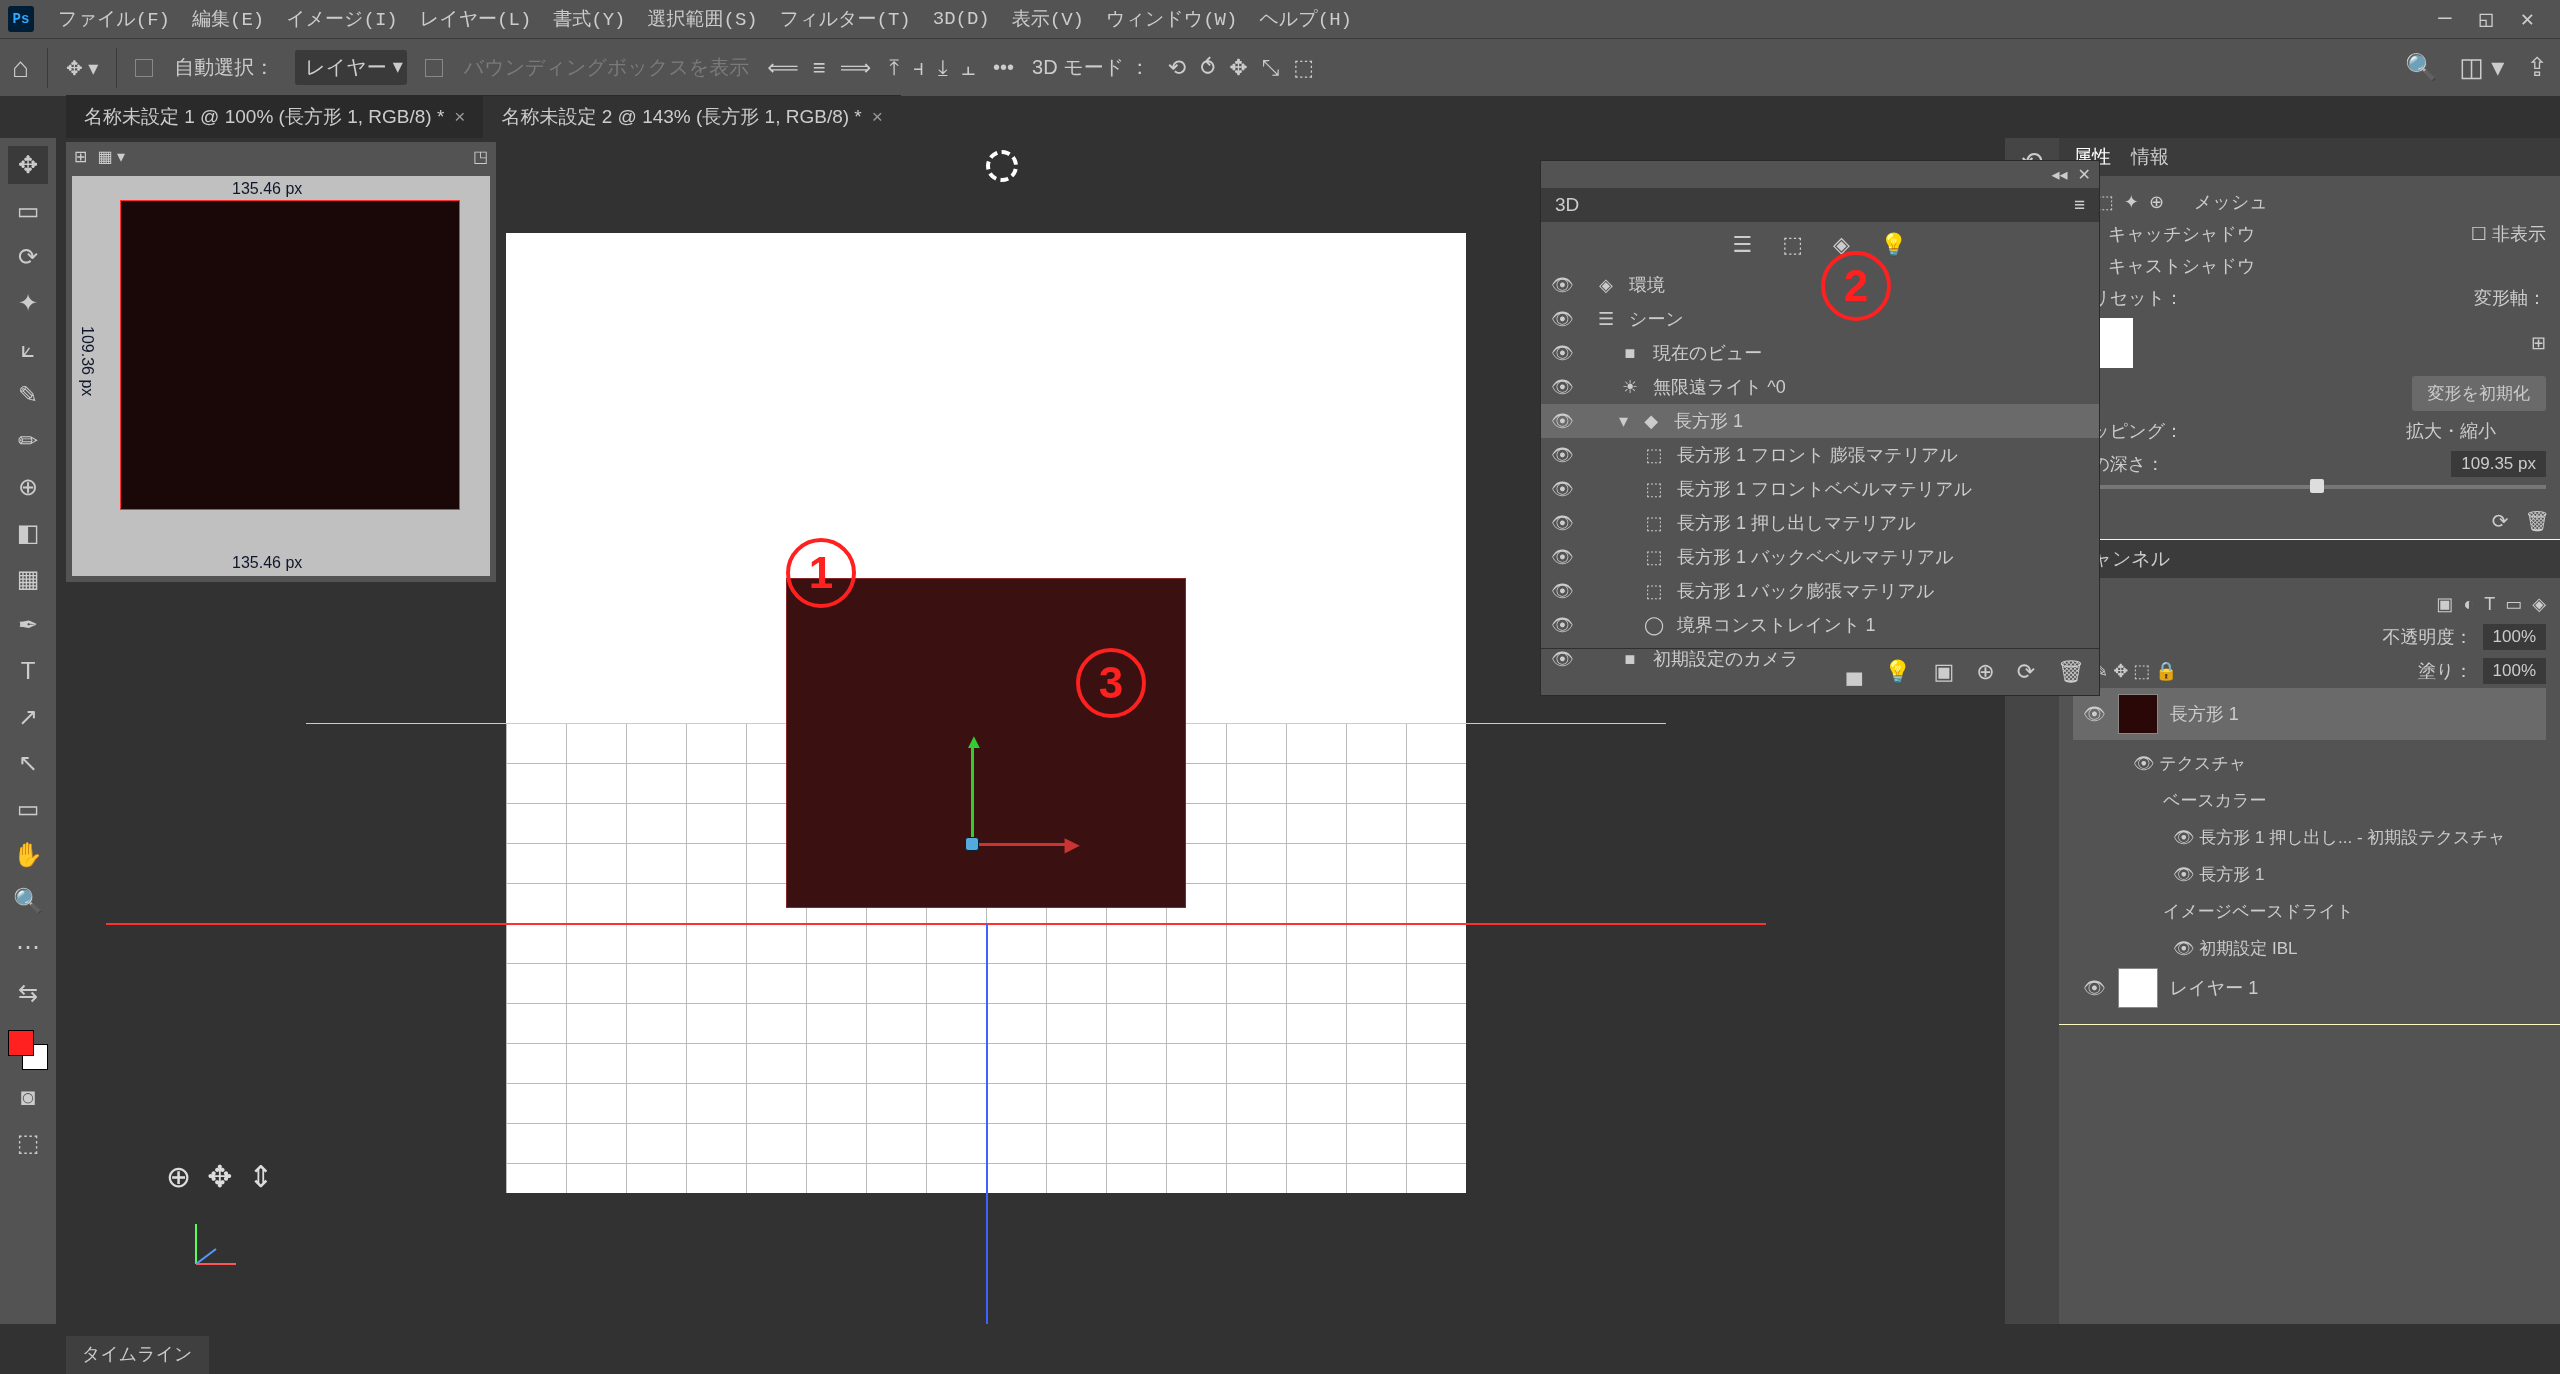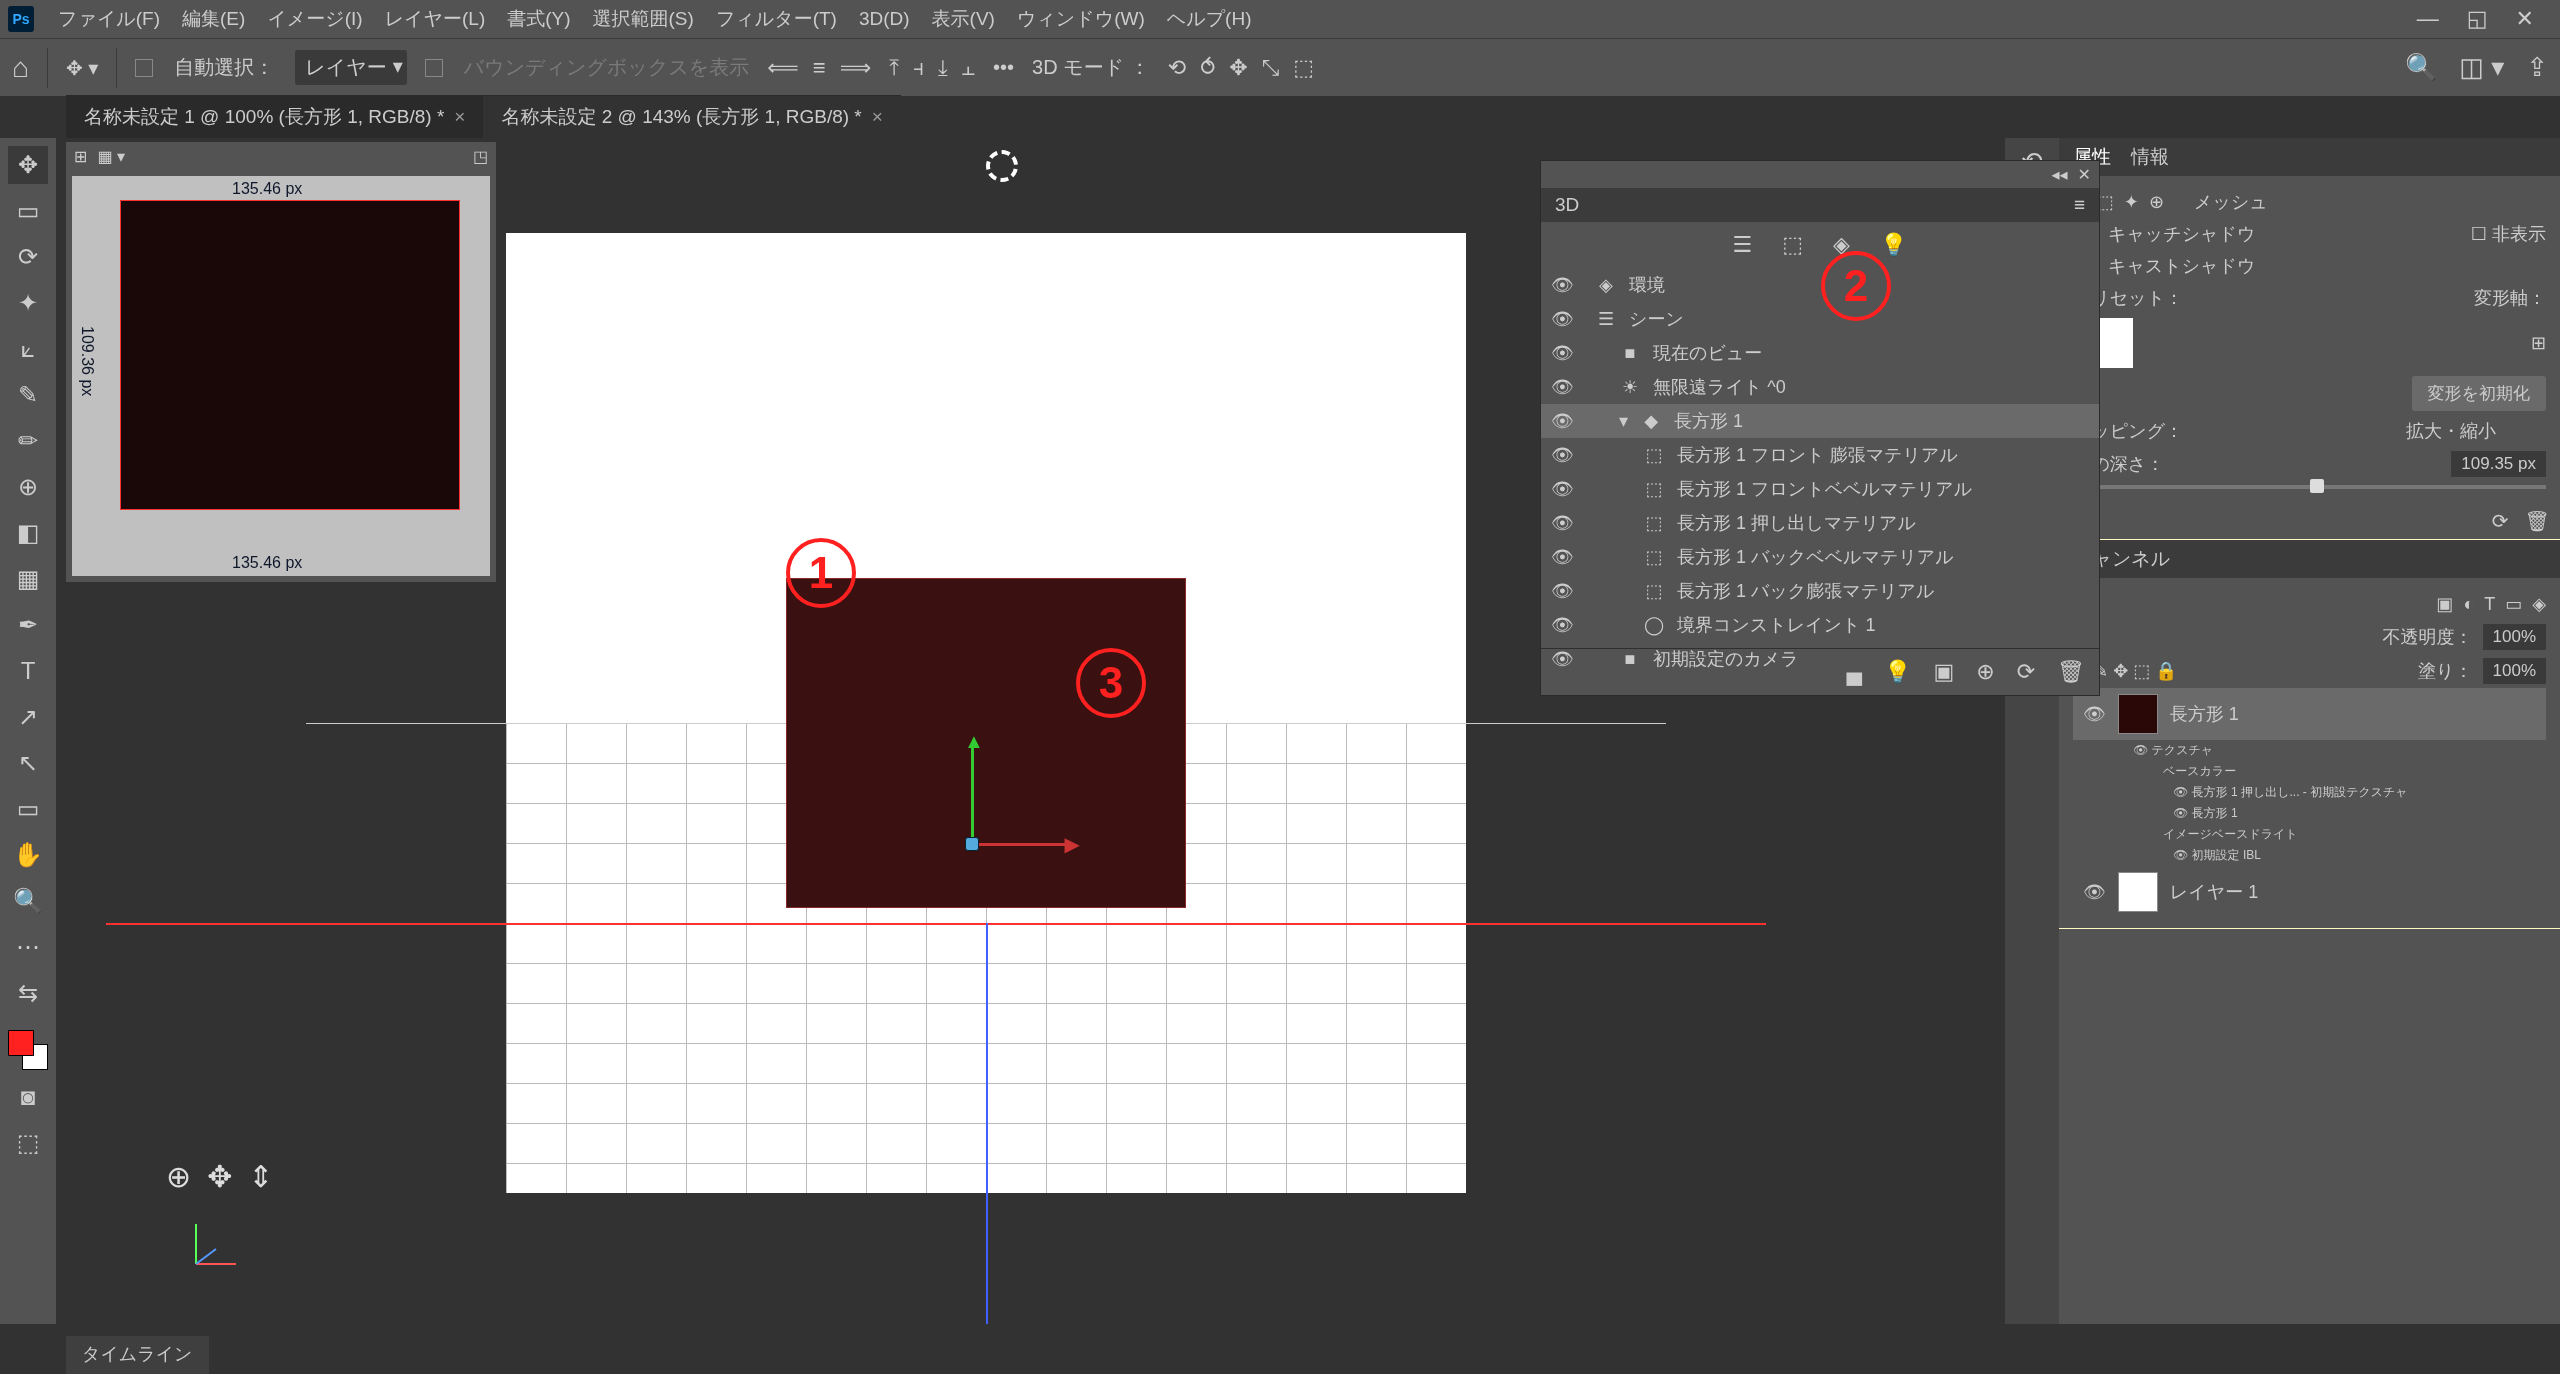--- a/index.html
+++ b/index.html
@@ -1,17 +1,17 @@
 <!DOCTYPE html>
 <html><head>
 <meta charset="utf-8">
 <style>
 html,body{margin:0;padding:0;width:2560px;height:1374px;background:#323232;font-family:"Hiragino Kaku Gothic Pro","Meiryo",sans-serif;color:#ccc;font-size:20px;overflow:hidden;}
 *{box-sizing:border-box;}
-.menubar{height:38px;background:#535353;display:flex;align-items:center;padding:0 8px;gap:2px;}
+.menubar{height:38px;background:#535353;display:flex;align-items:center;padding:0 8px;gap:2px;font-family:Liberation Mono, monospace;}
 .menubar .logo{width:26px;height:26px;background:#001e36;color:#31a8ff;font-size:14px;font-weight:bold;display:flex;align-items:center;justify-content:center;border-radius:3px;margin-right:12px;}
 .menubar .mi{padding:4px 10px;font-size:19px;cursor:pointer;}
 .menubar .wc{margin-left:auto;display:flex;gap:28px;padding-right:18px;font-size:22px;}
 .optbar{height:58px;background:#535353;border-top:1px solid #3a3a3a;display:flex;align-items:center;padding:0 12px;gap:18px;}
 .optbar .home{font-size:28px;}
 .optbar .sep{width:1px;height:40px;background:#3a3a3a;}
 .optbar .sel{display:flex;align-items:center;gap:21px;}
 .optbar .chk{width:18px;height:18px;border:1px solid #888;}
 .optbar .dd{background:#3a3a3a;padding:4px 20px 4px 10px;border-radius:3px;position:relative;}
 .optbar .dd:after{content:"▾";position:absolute;right:4px;}
@@ -70,21 +70,21 @@
 .float3d .filters{display:flex;justify-content:center;gap:30px;padding:10px;font-size:22px;}
 .float3d .list{max-height:380px;}
 .float3d .li{display:flex;align-items:center;gap:12px;padding:5px 10px;font-size:18px;}
 .float3d .li.sel{background:#6a6a6a;}
 .float3d .eye{width:20px;text-align:center;}
 .float3d .ic{width:22px;text-align:center;}
 .float3d .ft{display:flex;justify-content:flex-end;gap:22px;padding:10px 14px;font-size:22px;border-top:1px solid #2f2f2f;}
 .layers .ly{display:flex;align-items:center;gap:12px;padding:6px 10px;font-size:18px;}
 .layers .th{width:40px;height:40px;background:#fff;border:1px solid #888;}
 .layers .th.dark{background:#2a0808;}
-.layers .sub{padding-left:60px;font-size:12px;padding-top:2px;padding-bottom:2px;}
+.layers .sub{padding-left:60px;font-size:17px;padding-top:12px;padding-bottom:2px;}
 .lopts{display:flex;gap:16px;padding:6px 10px;font-size:20px;align-items:center;justify-content:flex-end;}
 </style>
 </head>
 <body>
 
 <div class="menubar">
  <div class="logo">Ps</div>
  <div class="mi">ファイル(F)</div>
  <div class="mi">編集(E)</div>
  <div class="mi">イメージ(I)</div>

